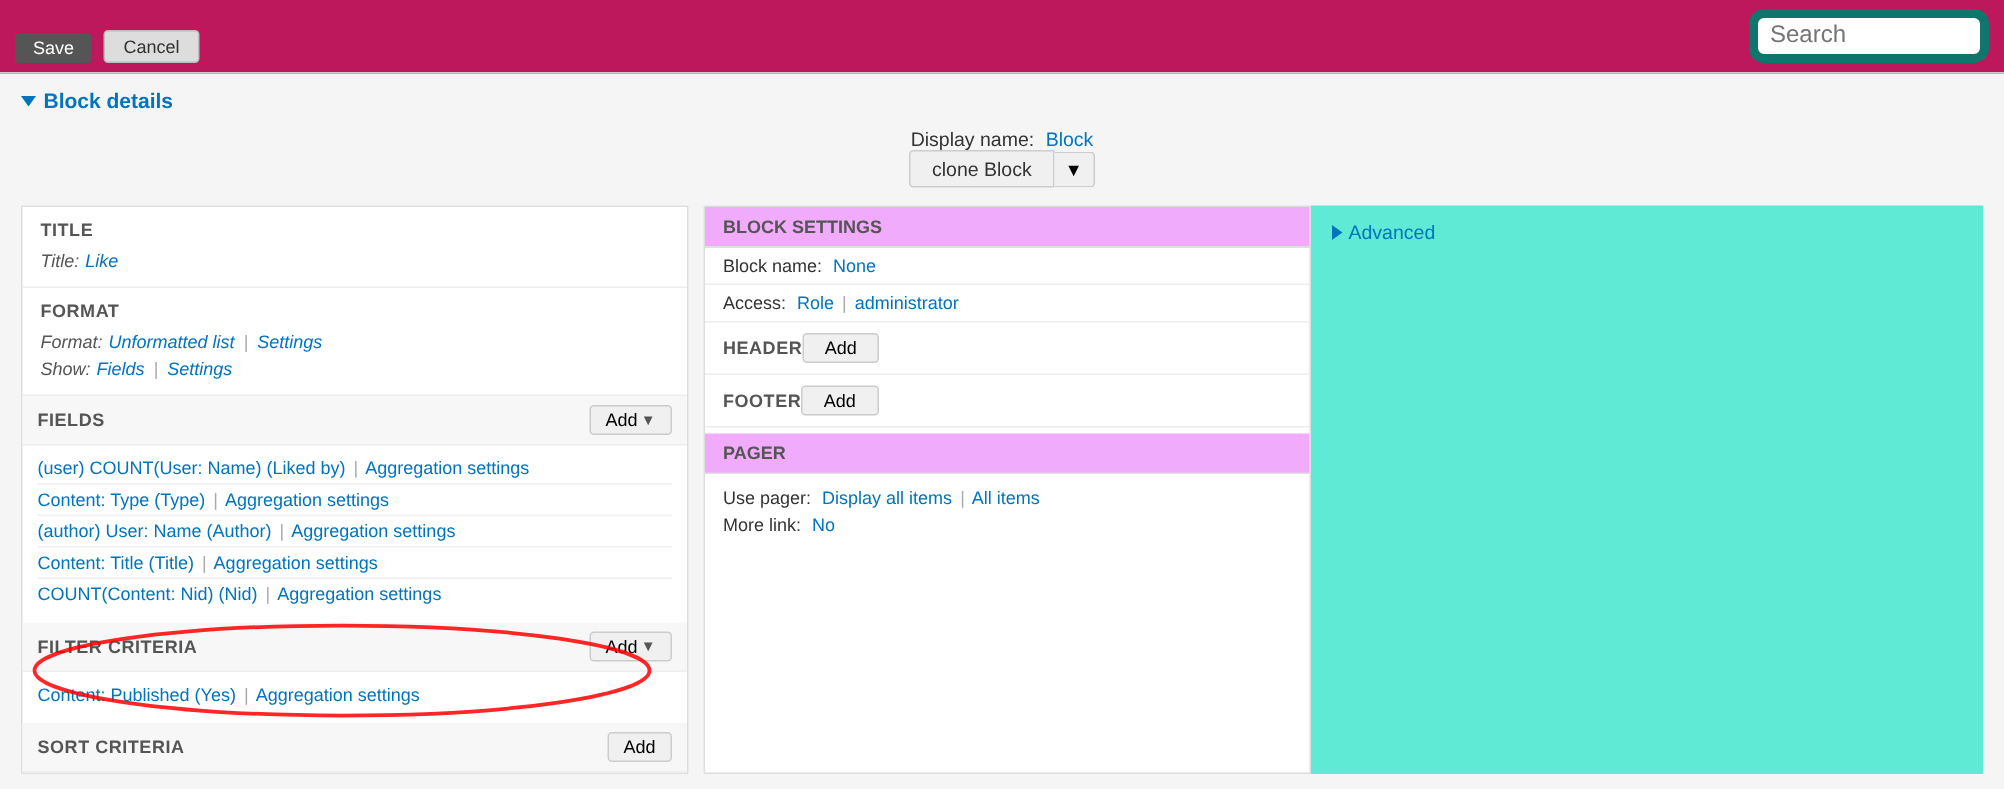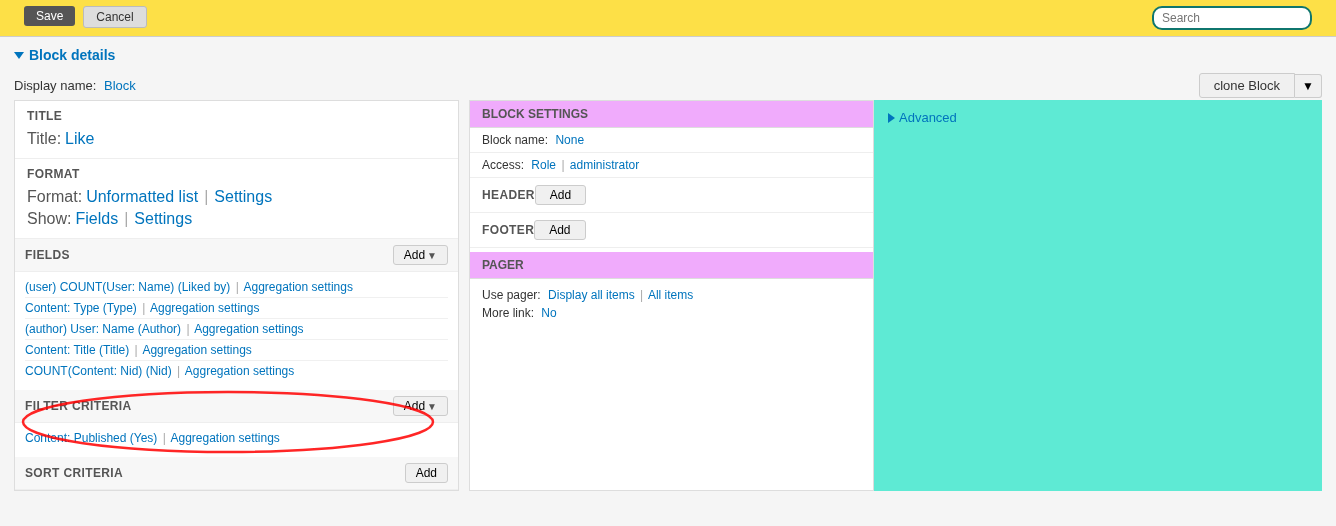--- a/index.html
+++ b/index.html
@@ -3,24 +3,24 @@
   <meta charset="utf-8">
   <style>
     * { box-sizing: border-box; margin: 0; padding: 0; }
     body {
       font-family: Arial, Helvetica, sans-serif;
       font-size: 13px;
       background: #f5f5f5;
       color: #333;
     }
     .top-bar {
-      background: #fde047;
-      padding: 6px 24px;
-      display: flex;
-      align-items: flex-start;
+      background: #be185d;
+      padding: 6px 10px;
+      display: flex;
+      align-items: flex-end;
       gap: 8px;
       border-bottom: 1px solid #ccc;
     }
     .top-bar button {
       background: #555;
       color: #fff;
       border: none;
       padding: 3px 12px;
       border-radius: 3px;
       font-size: 12px;
@@ -29,23 +29,23 @@
     .top-bar button.secondary {
       background: #ddd;
       color: #333;
       border: 1px solid #bbb;
     }
     .top-right {
       margin-left: auto;
     }
     .search-box {
       padding: 3px 8px;
-      border: 2px solid #0f766e;
+      border: 6px solid #0f766e;
       border-radius: 10px;
-      font-size: 12px;
+      font-size: 16px;
       width: 160px;
     }
     .page-content {
       padding: 10px 14px;
     }
     .block-details-header {
       color: #0074bd;
       font-size: 14px;
       font-weight: bold;
       margin-bottom: 10px;
@@ -57,21 +57,22 @@
       width: 0; height: 0;
       border-left: 5px solid transparent;
       border-right: 5px solid transparent;
       border-top: 7px solid #0074bd;
       display: inline-block;
     }
     .display-name-row {
       display: flex;
       align-items: center;
       justify-content: space-between;
-      margin-bottom: 2px;
+      margin-bottom: 12px;
+      flex-direction: column;
     }
     .display-name-row span.label {
       color: #333;
       font-size: 13px;
     }
     .display-name-row span.value {
       color: #0074bd;
       font-size: 13px;
     }
     .clone-btn-wrap {
@@ -115,22 +116,23 @@
       font-size: 12px;
       color: #555;
       text-transform: uppercase;
       letter-spacing: 0.03em;
       margin-bottom: 5px;
     }
     .field-row {
       display: flex;
       align-items: flex-start;
       gap: 4px;
-      font-size: 16px;
+      font-size: 12px;
       padding: 2px 0;
+      font-style: italic;
     }
     .field-row .label {
       color: #555;
     }
     .link {
       color: #0074bd;
       cursor: pointer;
       text-decoration: none;
     }
     .separator {

